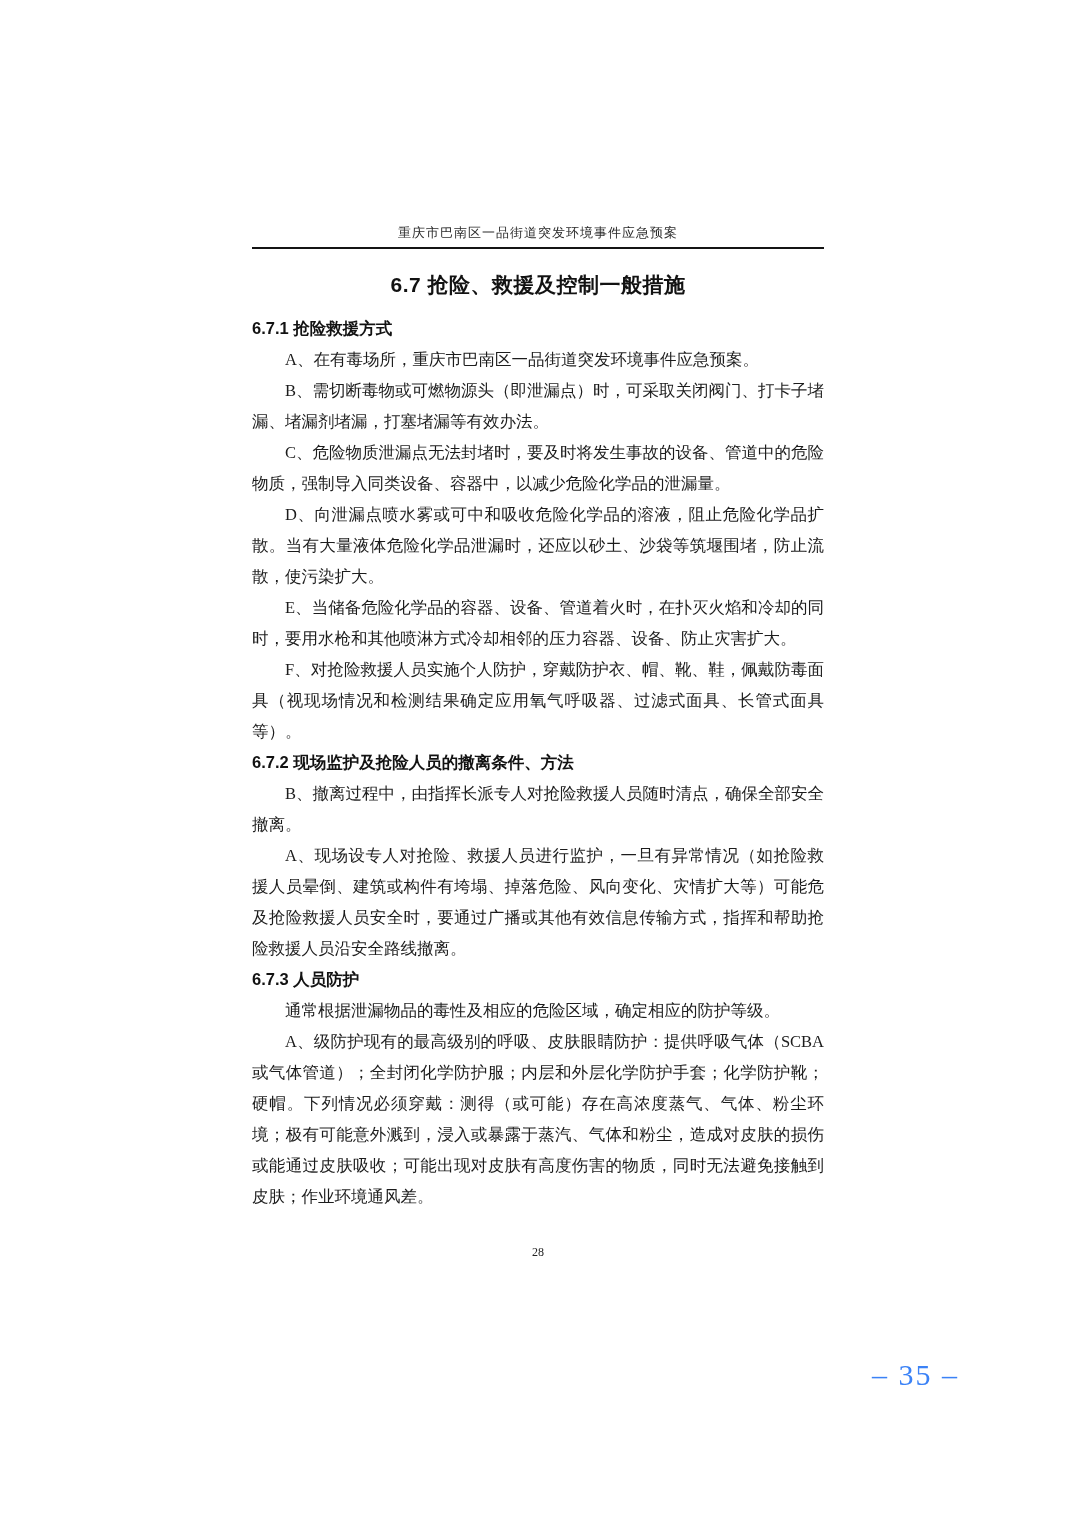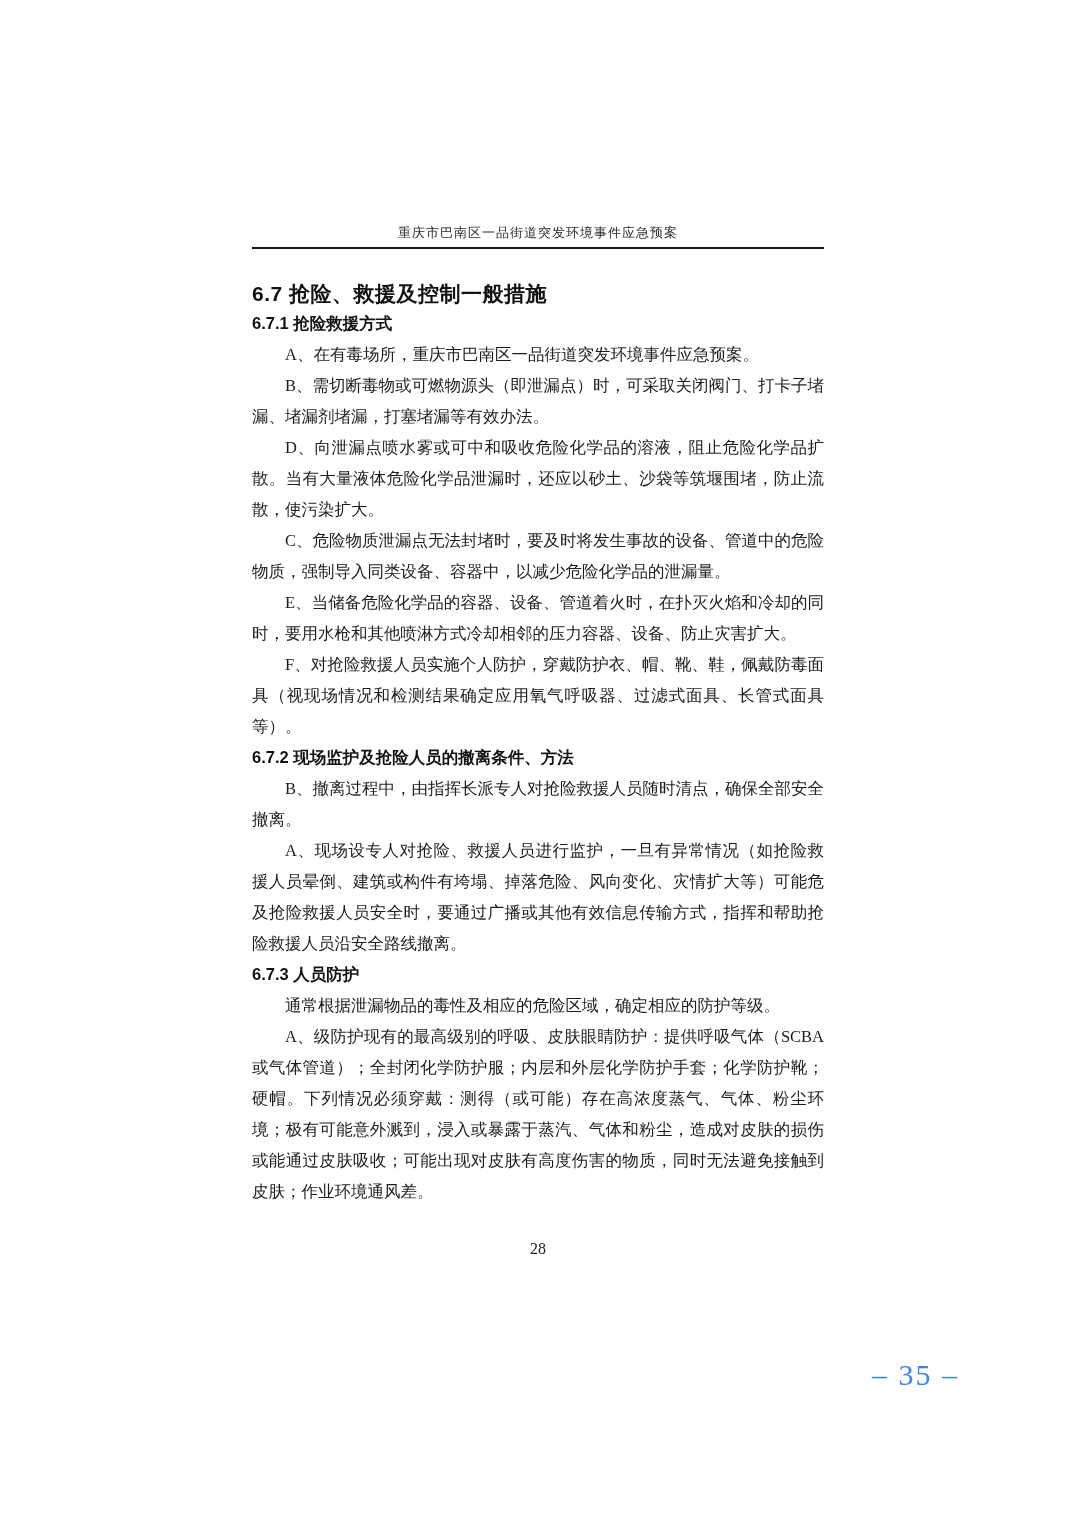--- a/index.html
+++ b/index.html
@@ -21,49 +21,50 @@
   .doc-header {
     text-align: center;
     font-size: 13px;
     line-height: 17px;
     color: #2a2a2a;
     padding-bottom: 6px;
     border-bottom: 2px solid #141414;
     letter-spacing: 1px;
   }
   h1.section-title {
-    margin-top: 32px;
+    margin-top: 23px;
     font-size: 21px;
     line-height: 26px;
     font-weight: bold;
     font-family: "Liberation Sans", "DejaVu Sans", sans-serif;
     color: #121212;
     letter-spacing: 0.5px;
+    text-align: center;
   }
   h2.subsection-heading {
     margin-top: 5px;
     font-size: 16.5px;
     line-height: 21px;
     font-weight: bold;
     font-family: "Liberation Sans", "DejaVu Sans", sans-serif;
     color: #121212;
   }
-  h2.subsection-heading.first { margin-top: 6px; }
+  h2.subsection-heading.first { margin-top: 20px; }
   .paragraphs { margin-top: 5px; }
   .paragraphs p {
     font-size: 16.5px;
     line-height: 31px;
     text-align: justify;
     text-indent: 2em;
     color: #1c1c1c;
   }
   .footer-page-number {
     margin-top: 33px;
     text-align: center;
-    font-size: 16px;
+    font-size: 12px;
     color: #222222;
   }
   .corner-page-number {
     position: absolute;
     left: 872px;
     top: 1358px;
     font-size: 30px;
     line-height: 34px;
     font-family: "Liberation Serif", "DejaVu Serif", serif;
     color: #3b82f6;
@@ -77,22 +78,22 @@
 <div class="page">
 
   <div class="doc-header">重庆市巴南区一品街道突发环境事件应急预案</div>
 
   <h1 class="section-title">6.7 抢险、救援及控制一般措施</h1>
 
   <h2 class="subsection-heading first">6.7.1 抢险救援方式</h2>
   <div class="paragraphs">
     <p>A、在有毒场所，重庆市巴南区一品街道突发环境事件应急预案。</p>
     <p>B、需切断毒物或可燃物源头（即泄漏点）时，可采取关闭阀门、打卡子堵漏、堵漏剂堵漏，打塞堵漏等有效办法。</p>
+    <p>C、危险物质泄漏点无法封堵时，要及时将发生事故的设备、管道中的危险物质，强制导入同类设备、容器中，以减少危险化学品的泄漏量。</p>
     <p>D、向泄漏点喷水雾或可中和吸收危险化学品的溶液，阻止危险化学品扩散。当有大量液体危险化学品泄漏时，还应以砂土、沙袋等筑堰围堵，防止流散，使污染扩大。</p>
-    <p>C、危险物质泄漏点无法封堵时，要及时将发生事故的设备、管道中的危险物质，强制导入同类设备、容器中，以减少危险化学品的泄漏量。</p>
     <p>E、当储备危险化学品的容器、设备、管道着火时，在扑灭火焰和冷却的同时，要用水枪和其他喷淋方式冷却相邻的压力容器、设备、防止灾害扩大。</p>
     <p>F、对抢险救援人员实施个人防护，穿戴防护衣、帽、靴、鞋，佩戴防毒面具（视现场情况和检测结果确定应用氧气呼吸器、过滤式面具、长管式面具等）。</p>
   </div>
 
   <h2 class="subsection-heading">6.7.2 现场监护及抢险人员的撤离条件、方法</h2>
   <div class="paragraphs">
     <p>B、撤离过程中，由指挥长派专人对抢险救援人员随时清点，确保全部安全撤离。</p>
     <p>A、现场设专人对抢险、救援人员进行监护，一旦有异常情况（如抢险救援人员晕倒、建筑或构件有垮塌、掉落危险、风向变化、灾情扩大等）可能危及抢险救援人员安全时，要通过广播或其他有效信息传输方式，指挥和帮助抢险救援人员沿安全路线撤离。</p>
   </div>
 

